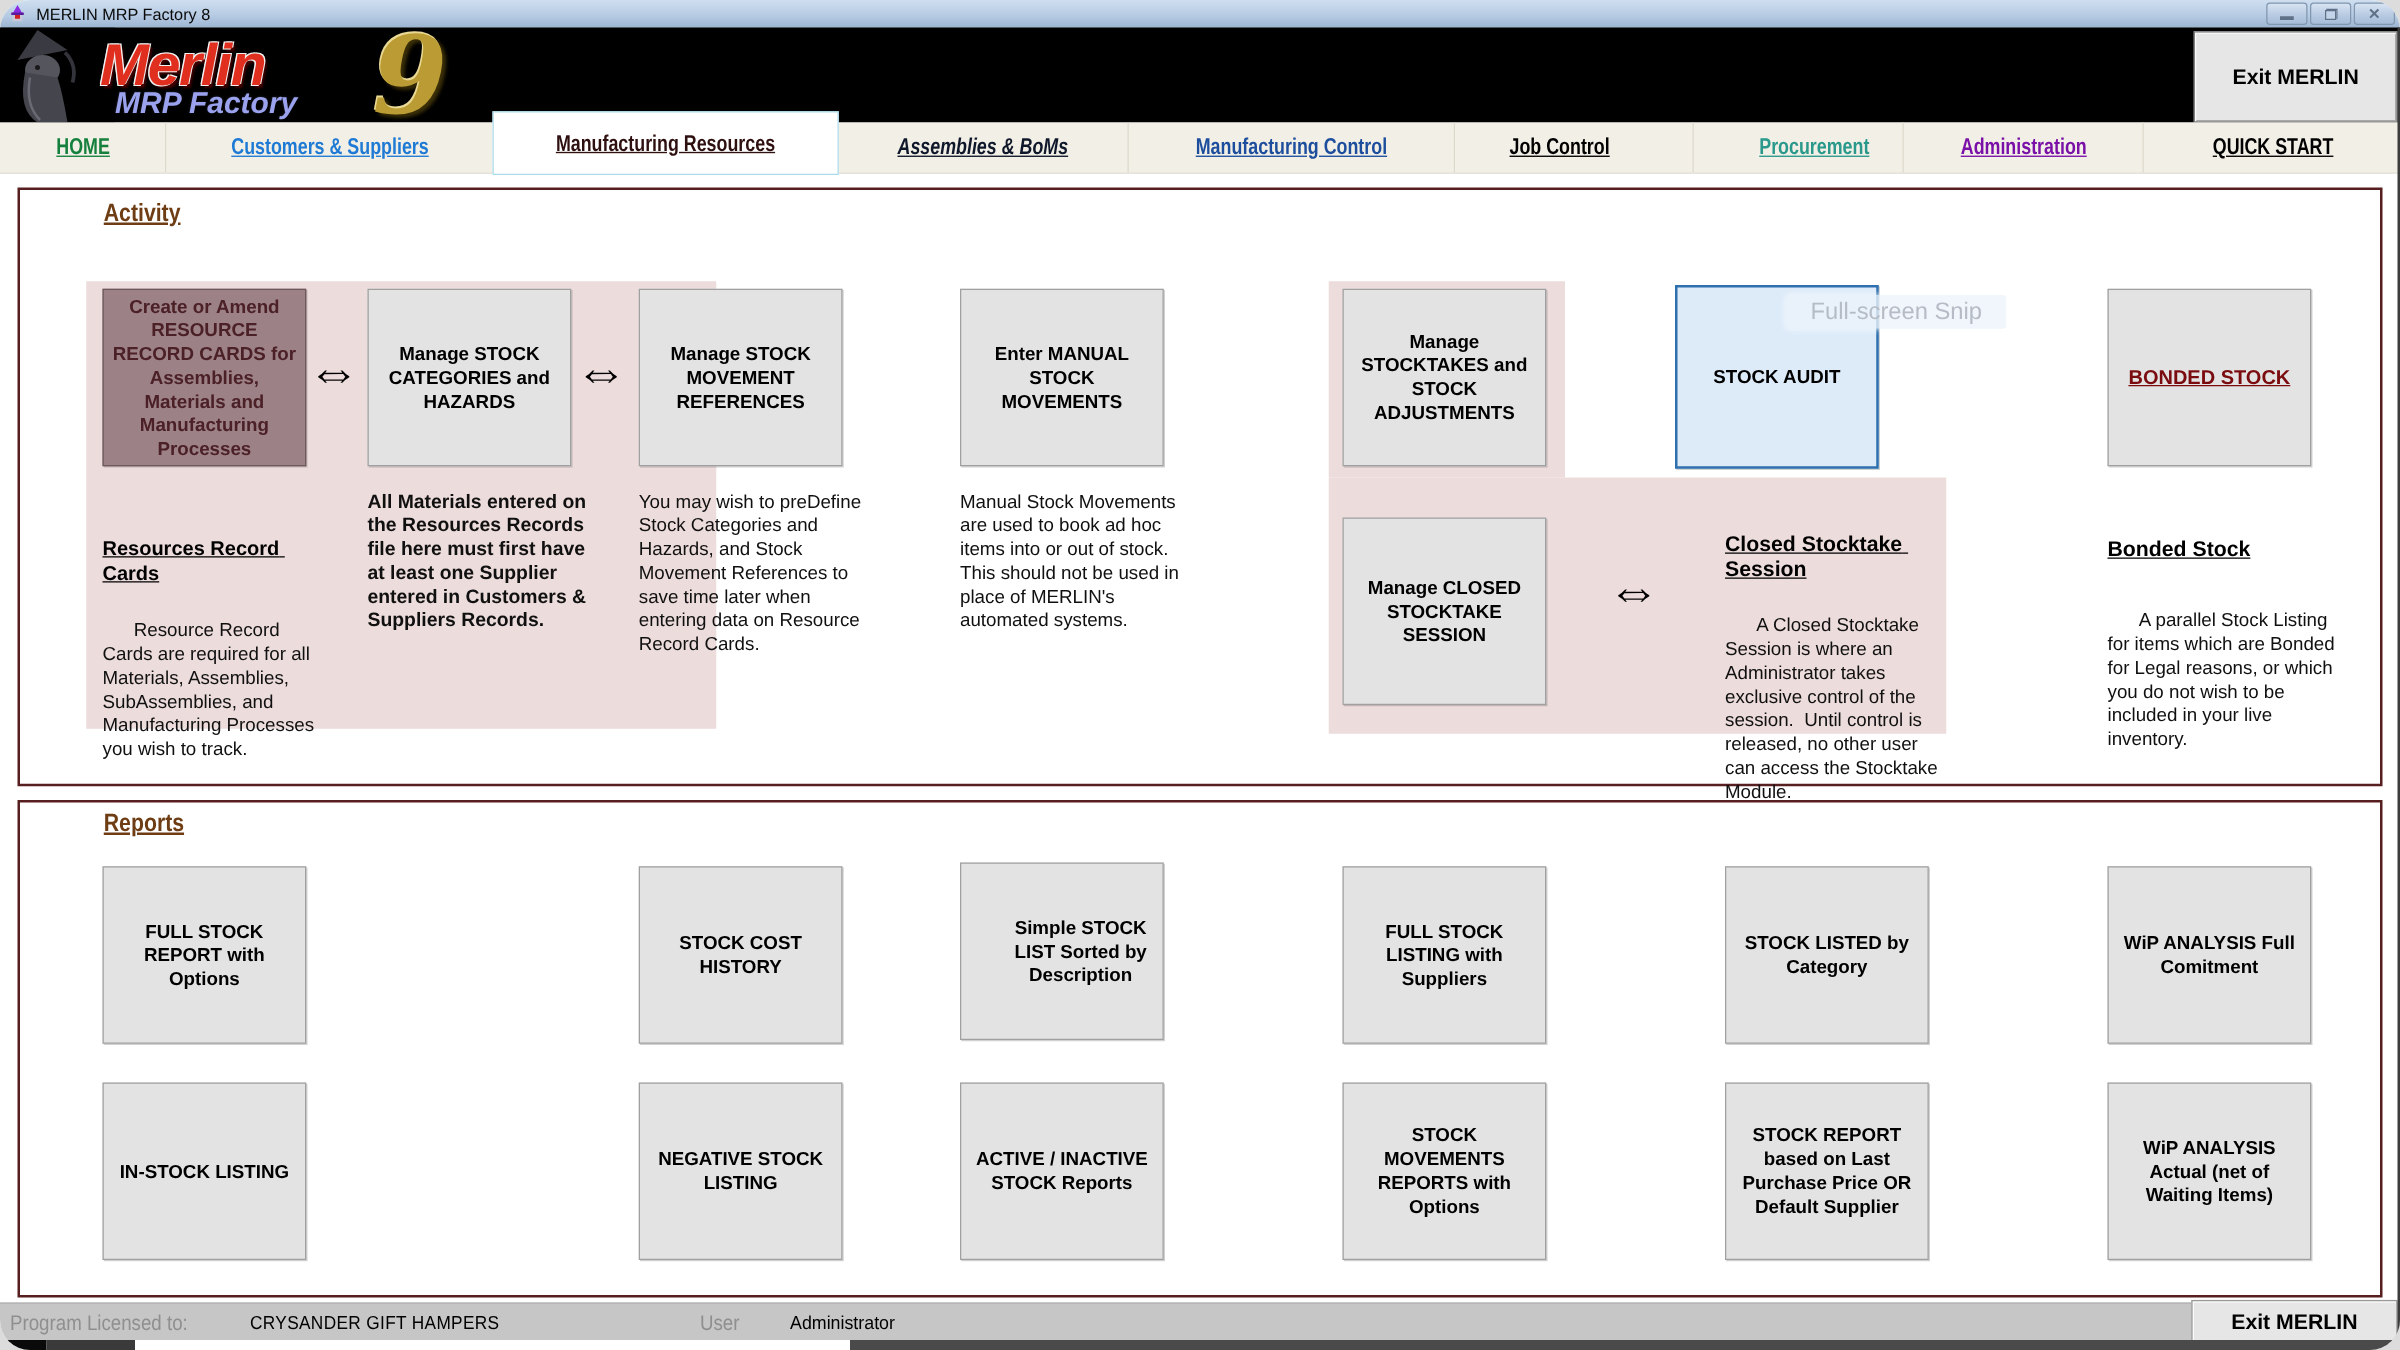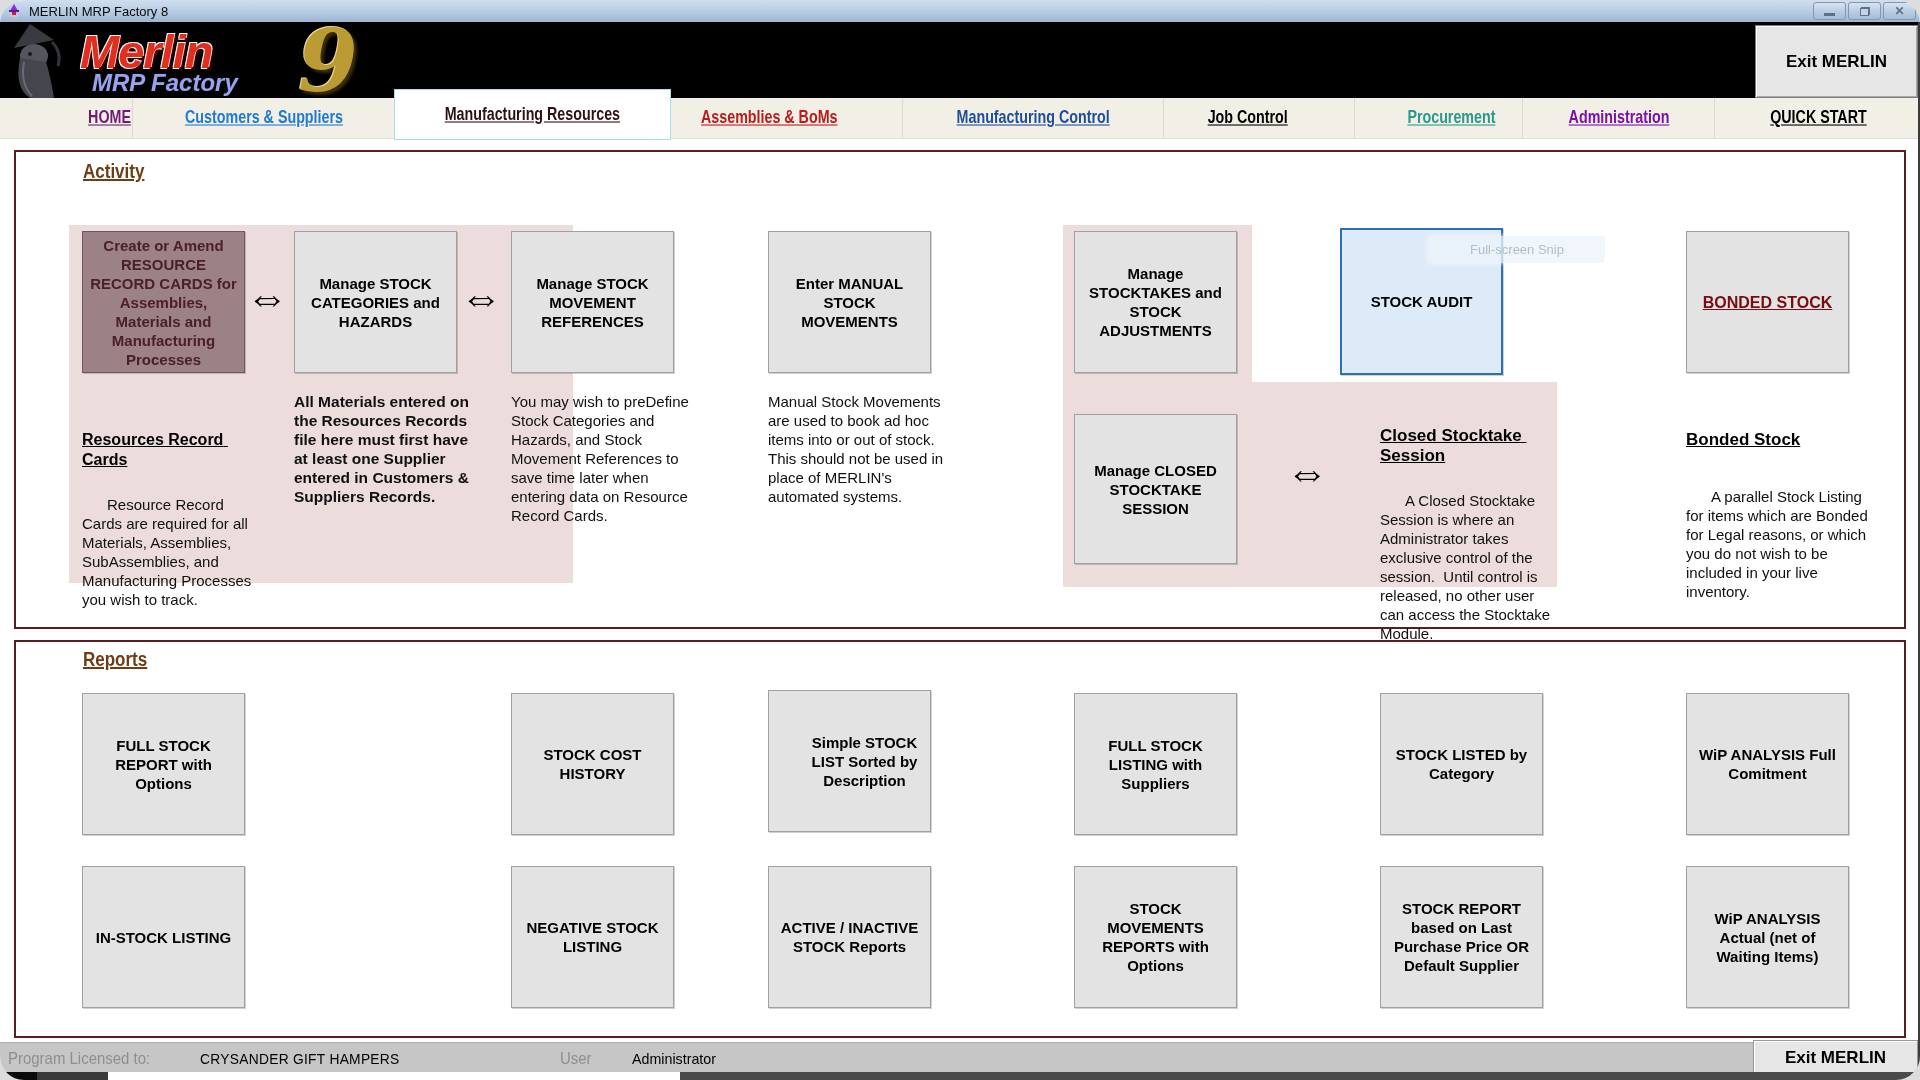--- a/index.html
+++ b/index.html
@@ -75,21 +75,21 @@
   .note{position:absolute;width:170px;font-size:15px;color:#101010;line-height:19px;
     white-space:pre-wrap;}
   .note-head{font-size:16px;font-weight:bold;text-decoration:underline;color:#000;
     margin:0 0 6px 0;line-height:20px;}
   .note-head.big{font-size:17px;}
   .bold-note{font-weight:bold;font-size:15.5px;}
 
   
   .snip-tip{position:absolute;left:1429px;top:236px;width:176px;height:27px;
     background:rgba(236,243,250,0.78);border-radius:3px;display:flex;align-items:center;
-    justify-content:center;font-size:13px;color:#b5bcc6;box-shadow:0 0 5px rgba(255,255,255,0.85);}
+    justify-content:center;font-size:19px;color:#b5bcc6;box-shadow:0 0 5px rgba(255,255,255,0.85);}
 
   
   .footer{position:absolute;left:0;top:1042px;width:1920px;height:30px;background:#c6c6c6;
     border-top:1px solid #b0b0b0;}
   .lic-label{position:absolute;left:8px;top:6px;font-size:17px;color:#8f8f8f;
     transform:scaleX(0.88);transform-origin:left;white-space:nowrap;}
   .lic-value{position:absolute;left:200px;top:7px;font-size:15px;color:#000;
     transform:scaleX(0.92);transform-origin:left;white-space:nowrap;letter-spacing:0.3px;}
   .user-label{position:absolute;left:560px;top:6px;font-size:17px;color:#8f8f8f;
     transform:scaleX(0.88);transform-origin:left;}
@@ -143,30 +143,30 @@
         <path d="M52,20 Q62,30 58,44" stroke="#33333b" stroke-width="3" fill="none"></path>
       </svg>
       <span class="brand">Merlin</span>
       <span class="brand-sub">MRP Factory</span>
       <span class="brand-ver">9</span>
     </div>
     <div class="exit-btn exit-top">Exit MERLIN</div>
   </div>
 
   <div class="nav">
-    <div class="tab first" style="left: 0px; width: 132px; color: #701a75; padding-left: 43px;">
+    <div class="tab first" style="left: 0px; width: 132px; color: #15803d;">
         <span class="tlabel">HOME</span>
       </div>
     <div class="tab" style="left: 132px; width: 262px; color: rgb(30, 122, 212);">
         <span class="tlabel">Customers &amp; Suppliers</span>
       </div>
     <div class="tab selected" style="left: 394px; width: 275px; color: rgb(47, 16, 16);">
         <span class="tlabel">Manufacturing Resources</span>
       </div>
-    <div class="tab" style="left: 652px; width: 233px; color: #b91c1c;">
+    <div class="tab" style="left: 669px; width: 233px; color: #0f172a; font-style: italic;">
         <span class="tlabel">Assemblies &amp; BoMs</span>
       </div>
     <div class="tab" style="left: 902px; width: 261px; color: rgb(29, 78, 158);">
         <span class="tlabel">Manufacturing Control</span>
       </div>
     <div class="tab" style="left: 1163px; width: 167px; color: rgb(0, 0, 0);">
         <span class="tlabel">Job Control</span>
       </div>
     <div class="tab" style="left: 1330px; width: 192px; color: rgb(42, 153, 140); margin-left: 24px;">
         <span class="tlabel">Procurement</span>

